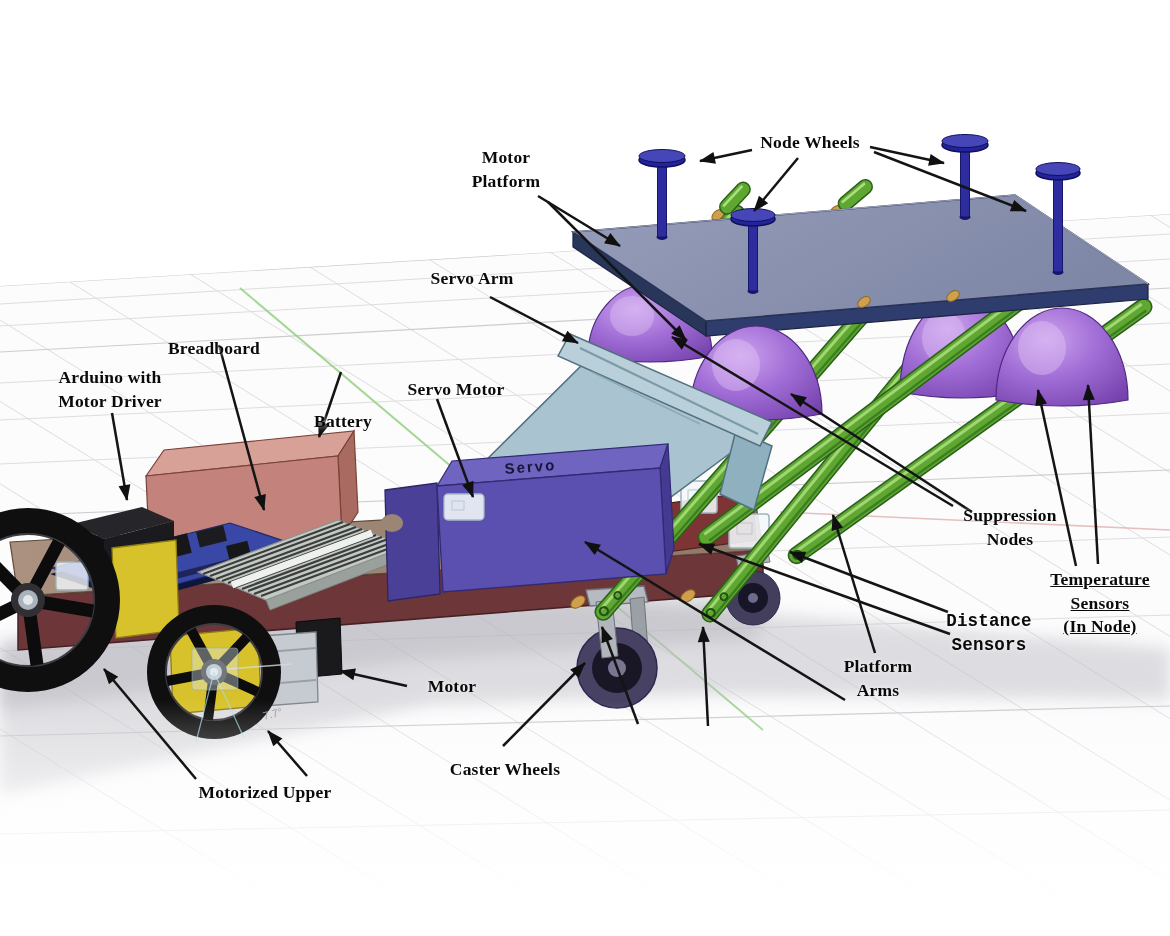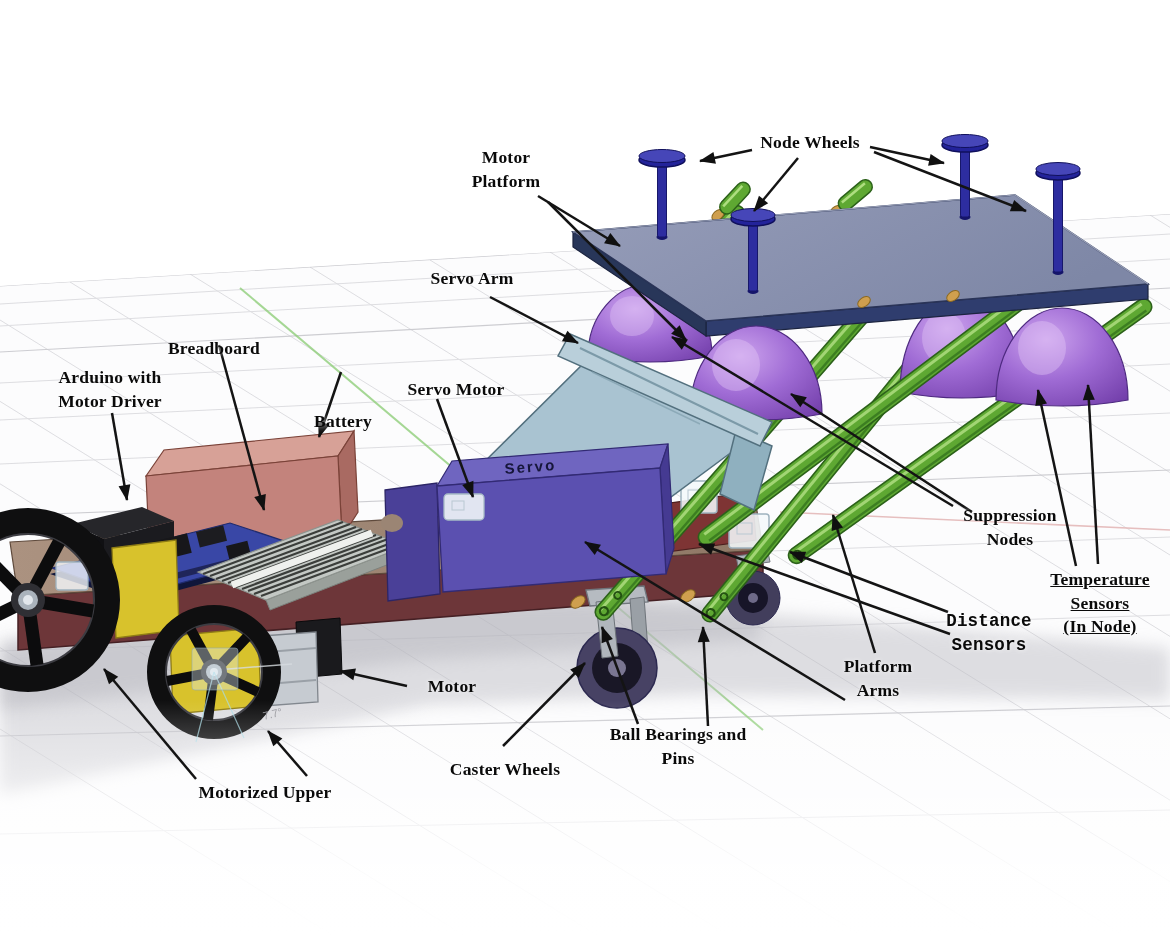--- a/index.html
+++ b/index.html
@@ -384,16 +384,14 @@
 Nodes</div>
 <div class="lbl" style="left:1100px;top:568px;text-decoration:underline;">Temperature
 Sensors
 (In Node)</div>
 <div class="lbl" style="left:989px;top:610px;font-family:Liberation Mono, monospace;">Distance
 Sensors</div>
 <div class="lbl" style="left:878px;top:655px;">Platform
 Arms</div>
 <div class="lbl" style="left:436px;top:675px;margin-left:16px;">Motor</div>
 <div class="lbl" style="left:505px;top:758px;">Caster Wheels</div>
-<div class="lbl" style="left:678px;top:723px;">Ball Bearings and
-Pins</div>
 <div class="lbl" style="left:265px;top:781px;">Motorized Upper</div>
 </div>
 
 </body></html>

